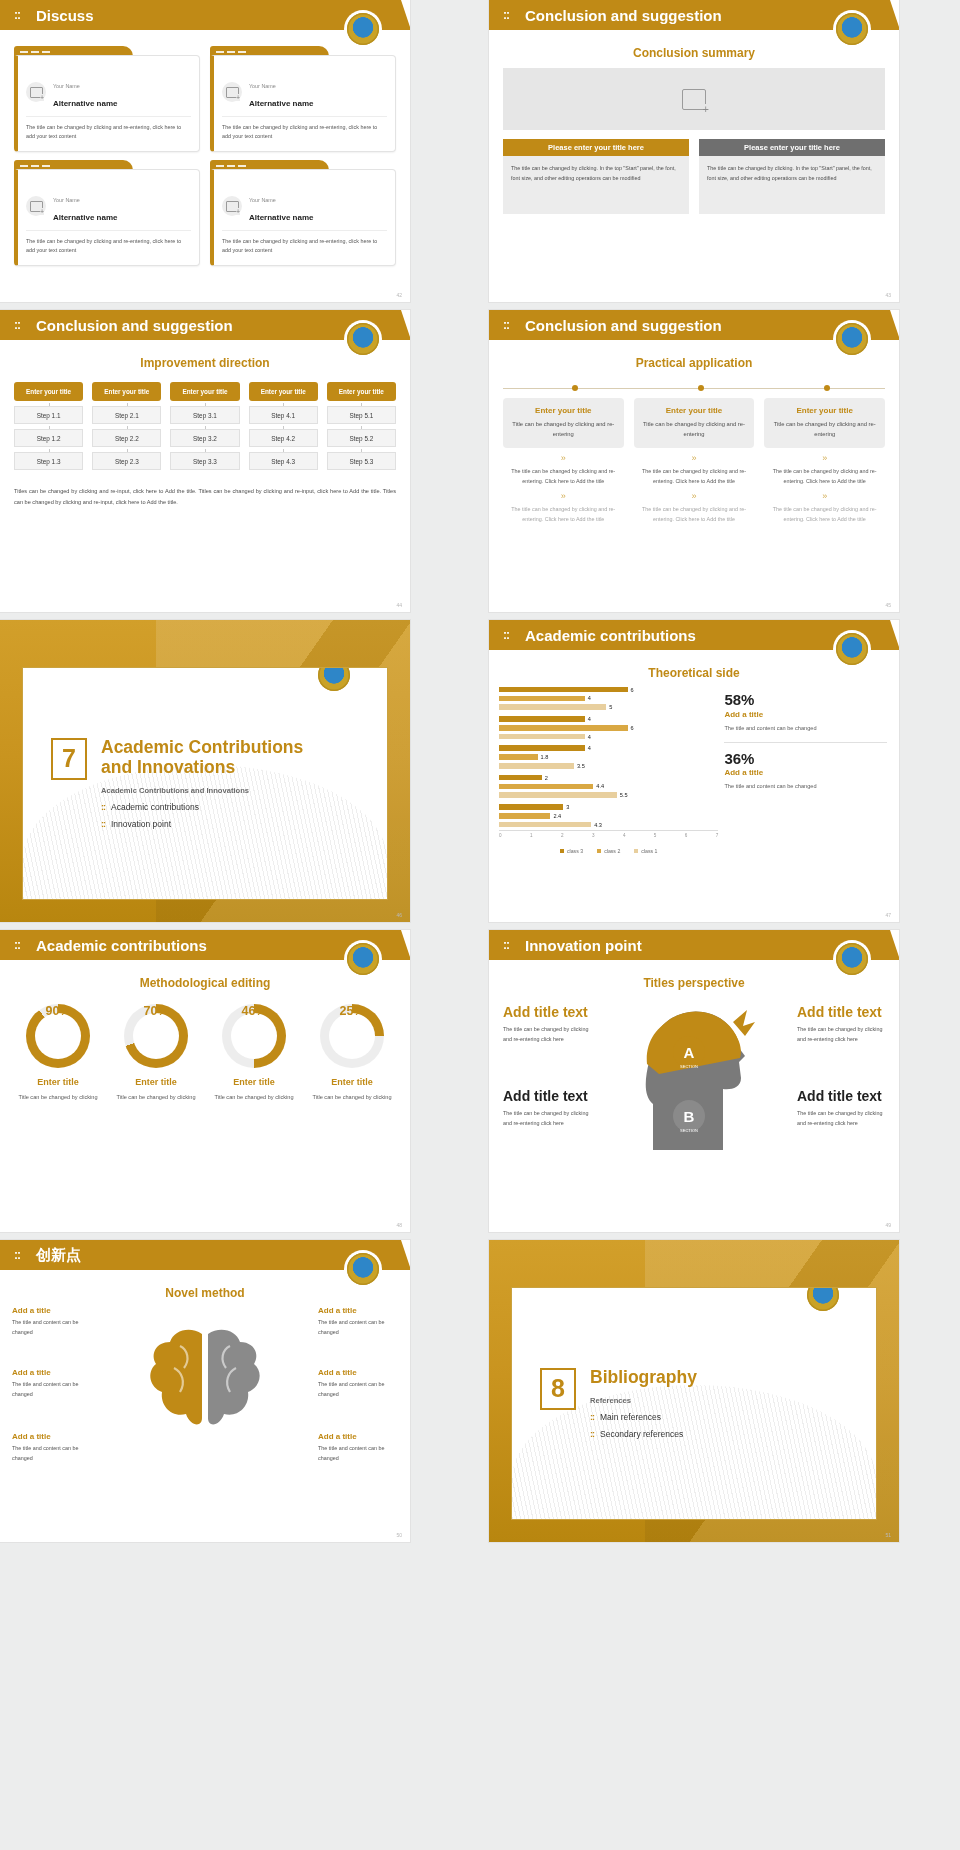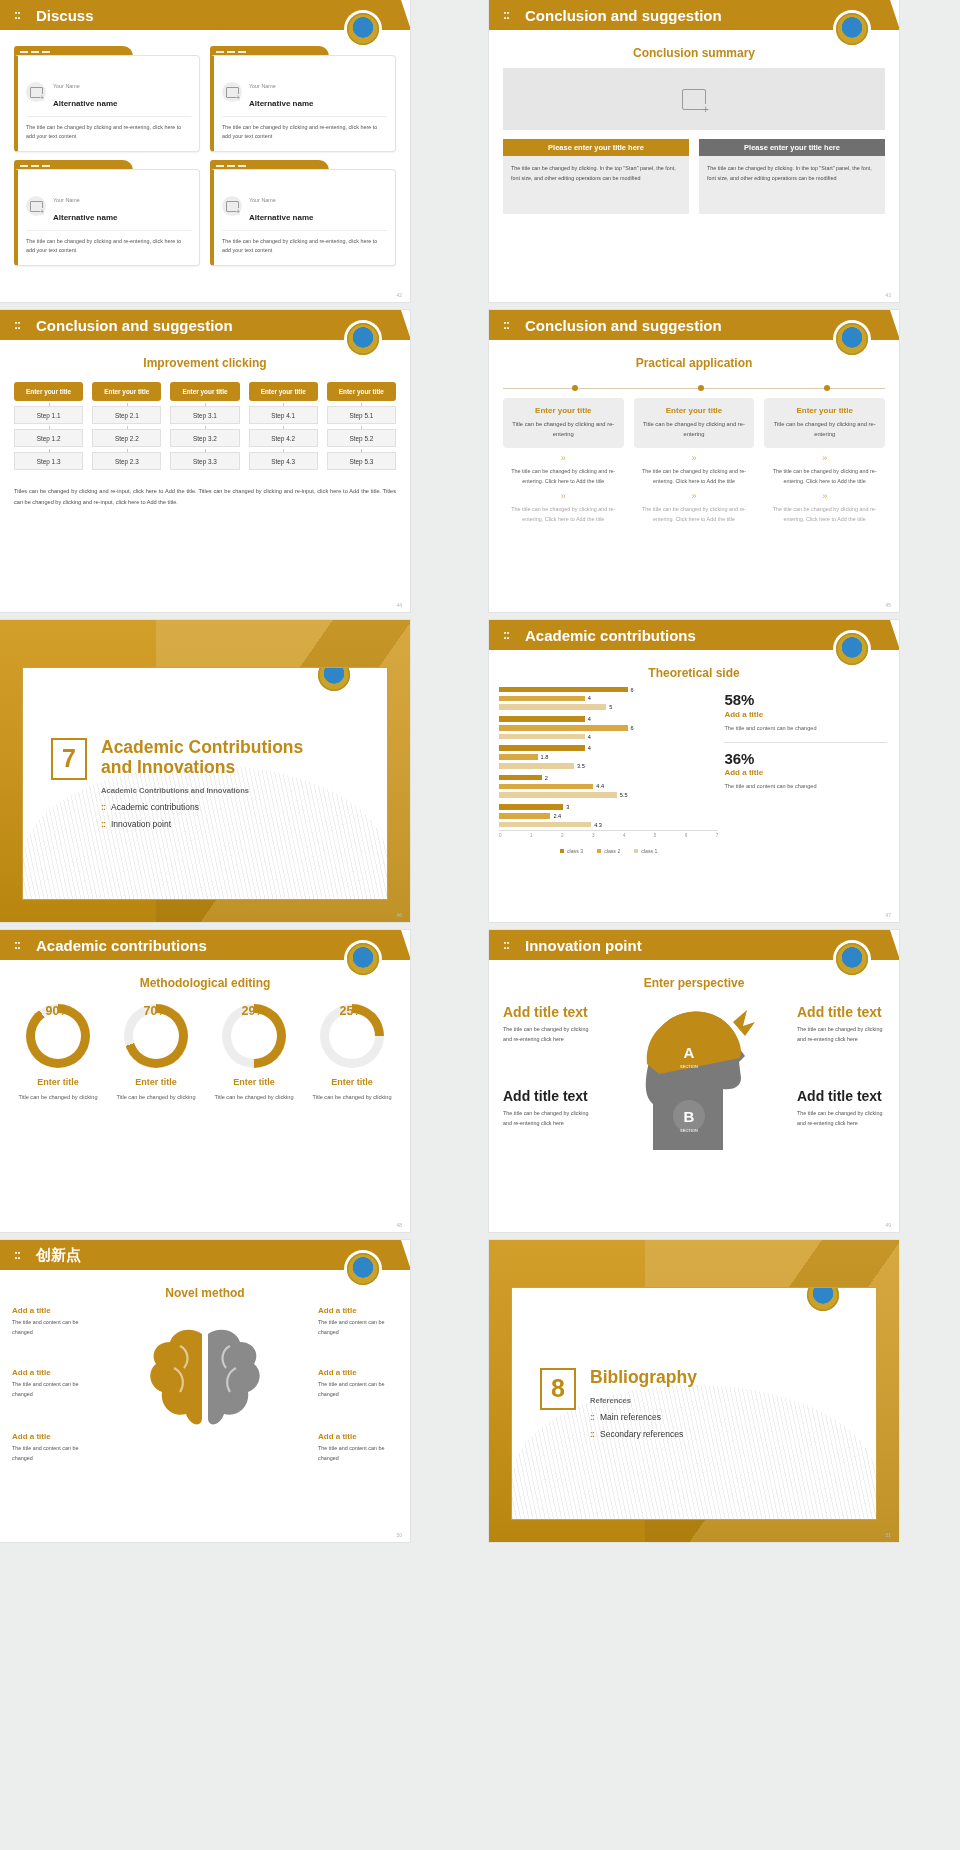--- a/index.html
+++ b/index.html
@@ -254,21 +254,21 @@
 </div>
 
 <div class="slide">
   <div class="tbar">
     <span class="tdots">::</span>
     <span class="ttl">Conclusion and suggestion</span>
   </div>
   <div class="seal">
         <i></i>
       </div>
-  <div class="ctr-h">Improvement clicking</div>
+  <div class="ctr-h">Improvement direction</div>
   <div class="steps">
     <div>
       <div class="sth">Enter your title</div>
       <div class="stc">Step 1.1</div>
       <div class="stc">Step 1.2</div>
       <div class="stc">Step 1.3</div>
     </div>
     <div>
       <div class="sth">Enter your title</div>
       <div class="stc">Step 2.1</div>
@@ -508,21 +508,21 @@
         </div>
         <div class="gcell">
           <div class="ring" style="background:conic-gradient(#c08a16 0deg 252deg,#ededed 252deg 360deg)">
             <b>70%</b>
           </div>
           <div class="gtit">Enter title</div>
           <div class="gtxt">Title can be changed by clicking</div>
         </div>
         <div class="gcell">
           <div class="ring" style="background:conic-gradient(#c08a16 0deg 180deg,#ededed 180deg 360deg)">
-            <b>29%</b>
+            <b>46%</b>
           </div>
           <div class="gtit">Enter title</div>
           <div class="gtxt">Title can be changed by clicking</div>
         </div>
         <div class="gcell">
           <div class="ring" style="background:conic-gradient(#c08a16 0deg 90deg,#ededed 90deg 360deg)">
             <b>25%</b>
           </div>
           <div class="gtit">Enter title</div>
           <div class="gtxt">Title can be changed by clicking</div>
@@ -532,21 +532,21 @@
 </div>
 
 <div class="slide r">
   <div class="tbar">
     <span class="tdots">::</span>
     <span class="ttl">Innovation point</span>
   </div>
   <div class="seal">
         <i></i>
       </div>
-  <div class="ctr-h">Enter perspective</div>
+  <div class="ctr-h">Titles perspective</div>
   <div class="headwrap">
     <svg class="headsvg" width="150" height="165" viewBox="0 0 150 165">
       <path d="M30 62 C30 26 58 8 84 12 C104 15 118 30 120 48 L126 56 L120 62 L122 78 C122 88 112 90 104 89 L104 104 L104 150 L34 150 L34 104 C24 96 26 78 30 62 Z" fill="#7a7a7a"></path>
       <path d="M30 62 C30 26 58 8 84 12 C106 16 120 32 121 50 L112 52 C108 40 100 34 84 36 C60 38 44 48 36 66 Z" fill="#c08a16"></path>
       <path d="M28 64 C26 44 36 26 56 18 C78 9 104 16 116 34 C122 43 123 52 121 58 L40 74 Z" fill="#c08a16"></path>
       <path d="M114 22 L128 10 L124 26 L136 22 L126 36 Z" fill="#c08a16"></path>
       <circle cx="70" cy="52" r="16" fill="#c08a16"></circle>
       <text x="70" y="58" font-size="15" font-weight="bold" fill="#fff" text-anchor="middle" font-family="Liberation Sans, sans-serif">A</text>
       <text x="70" y="68" font-size="4" fill="#fff" text-anchor="middle" font-family="Liberation Sans, sans-serif">SECTION</text>
       <circle cx="70" cy="116" r="16" fill="#8a8a8a"></circle>

